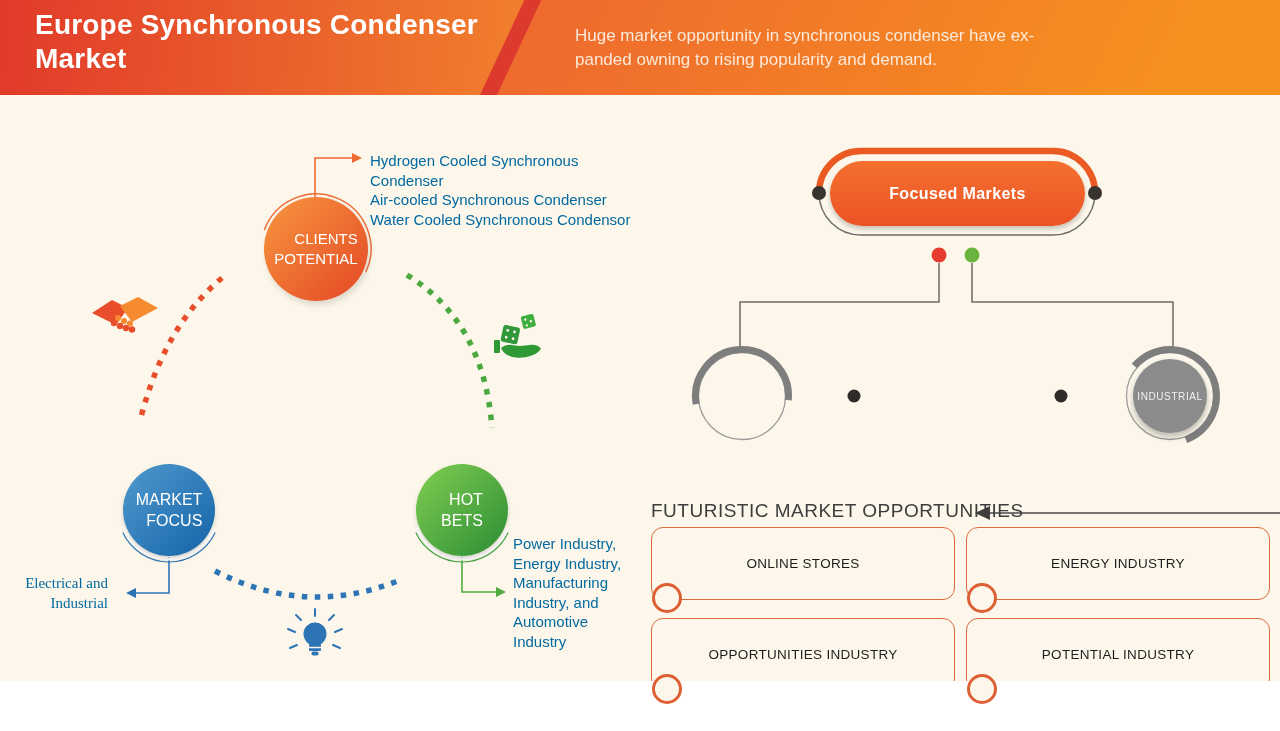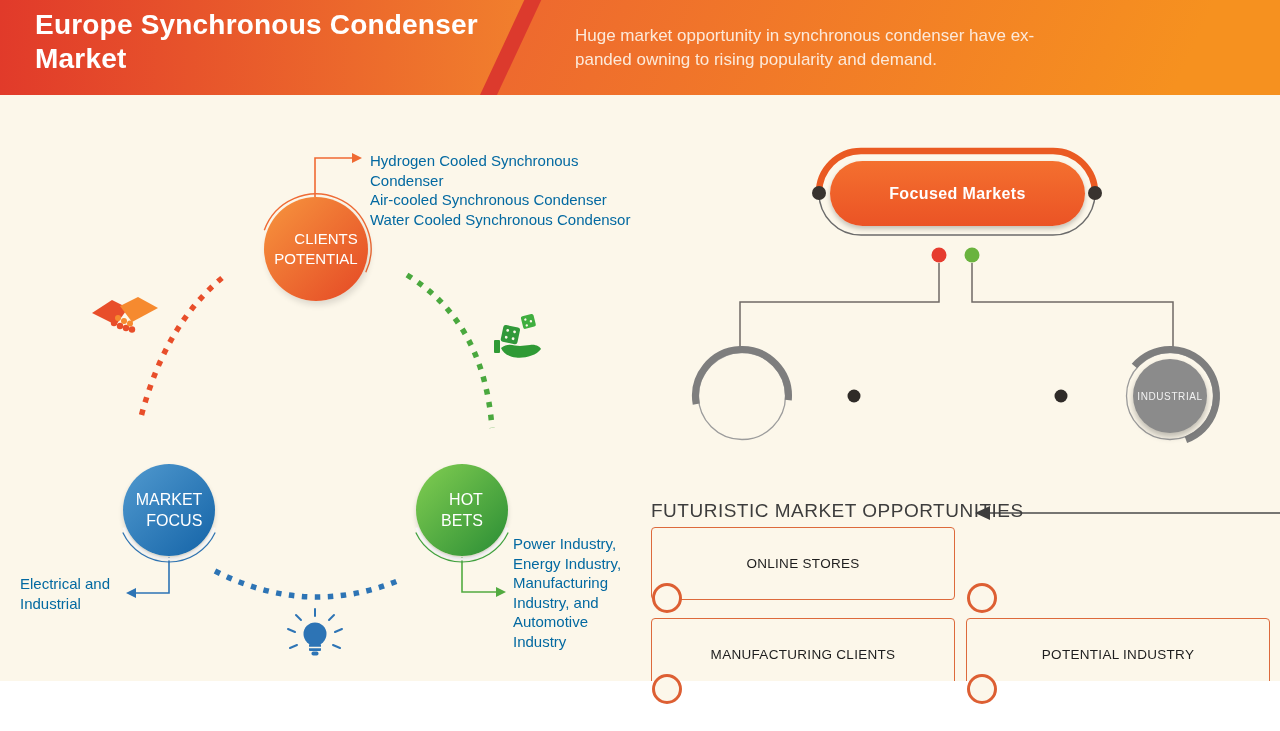--- a/index.html
+++ b/index.html
@@ -29,31 +29,31 @@
   .bets{left:416px;top:464px;width:92px;height:92px;font-size:16px;line-height:21px;
           background:linear-gradient(135deg,#7ecb50 5%,#2e9036 95%);box-shadow:0 3px 5px rgba(0,0,0,.15);}
   .node{position:absolute;width:74px;height:74px;border-radius:50%;background:#8b8b8b;color:#f2f2f2;
           font-size:10px;letter-spacing:.6px;display:flex;align-items:center;justify-content:center;
           box-shadow:0 4px 6px rgba(0,0,0,.25);z-index:2;}
   .node-electrical{left:705px;top:359px;}
   .node-industrial{left:1133px;top:359px;}
   
   .annot{position:absolute;color:#0369a1;font-size:15px;line-height:19.5px;white-space:pre-line;z-index:2;}
   .annot-potential{left:370px;top:151px;}
-  .annot-focus{left:20px;top:574px;width:100px;text-align:left;}
+  .annot-focus{left:8px;top:574px;width:100px;text-align:right;font-family:Liberation Serif, serif;}
   .annot-bets{left:513px;top:534px;}
   
   .pill{position:absolute;left:830px;top:161px;width:255px;height:65px;border-radius:33px;
           background:linear-gradient(180deg,#f4702f,#eb5325);color:#fff;font-weight:bold;font-size:16px;
           letter-spacing:.4px;display:flex;align-items:center;justify-content:center;
           box-shadow:0 3px 5px rgba(0,0,0,.22);z-index:2;}
   
   .opp-heading{position:absolute;left:651px;top:500px;font-size:19px;color:#3d3d3d;
           letter-spacing:.5px;z-index:2;}
-  .opp-box{position:absolute;width:302px;height:71px;border:1.6px solid #dd6a3c;border-radius:4px;
+  .opp-box{position:absolute;width:302px;height:71px;border:1.6px solid #dd6a3c;border-radius:12px;
           display:flex;align-items:center;justify-content:center;font-size:13.5px;letter-spacing:.3px;
           color:#1e1e1e;z-index:2;}
   .opp-box-1{left:651px;top:527px;}
   .opp-box-2{left:966px;top:527px;}
   .opp-box-3{left:651px;top:618px;}
   .opp-box-4{left:966px;top:618px;}
   .opp-dot{position:absolute;box-sizing:border-box;width:30px;height:30px;border:3.5px solid #dd5f33;
           border-radius:50%;background:#fcf7ea;z-index:3;}
   .opp-dot-1{left:652px;top:583px;}
   .opp-dot-2{left:967px;top:583px;}
@@ -204,22 +204,25 @@
   </div>
   <div class="node node-industrial">
     <span>INDUSTRIAL</span>
   </div>
 
   <div class="opp-heading">FUTURISTIC MARKET OPPORTUNITIES</div>
 
   <div class="opp-box opp-box-1">
     <span>ONLINE STORES</span>
   </div>
+  <div class="opp-box opp-box-2">
+    <span>ENERGY INDUSTRY</span>
+  </div>
   <div class="opp-box opp-box-3">
-    <span>MANUFACTURING CLIENTS</span>
+    <span>OPPORTUNITIES INDUSTRY</span>
   </div>
   <div class="opp-box opp-box-4">
     <span>POTENTIAL INDUSTRY</span>
   </div>
 
   <div class="opp-dot opp-dot-1"></div>
   <div class="opp-dot opp-dot-2"></div>
   <div class="opp-dot opp-dot-3"></div>
   <div class="opp-dot opp-dot-4"></div>
 

